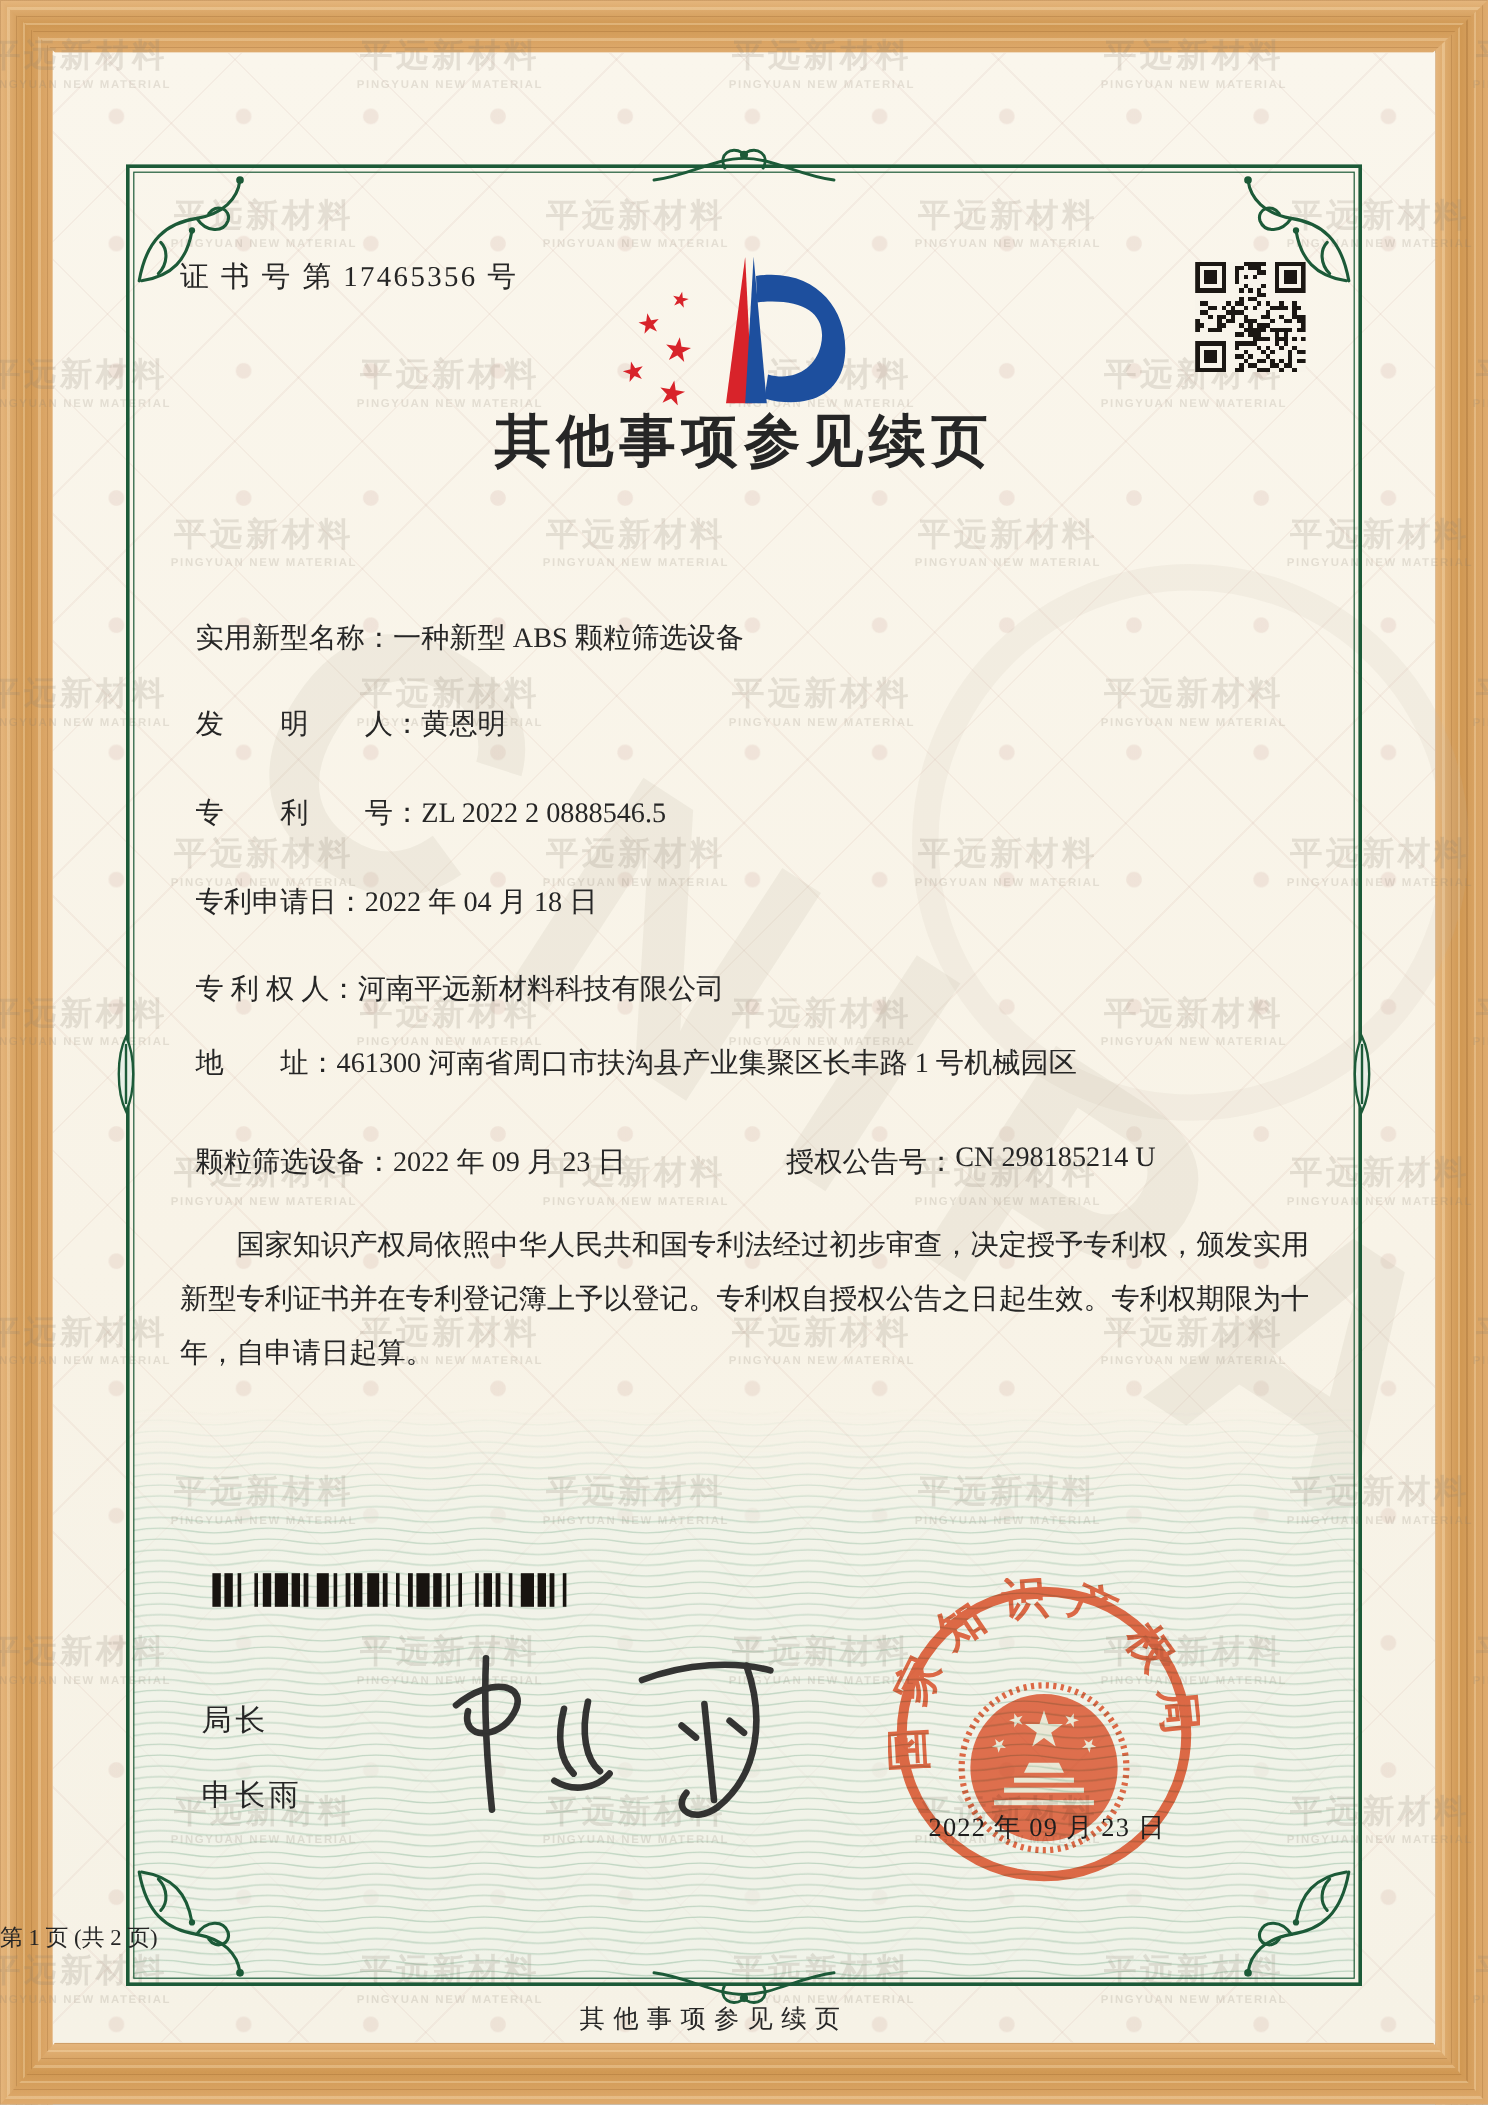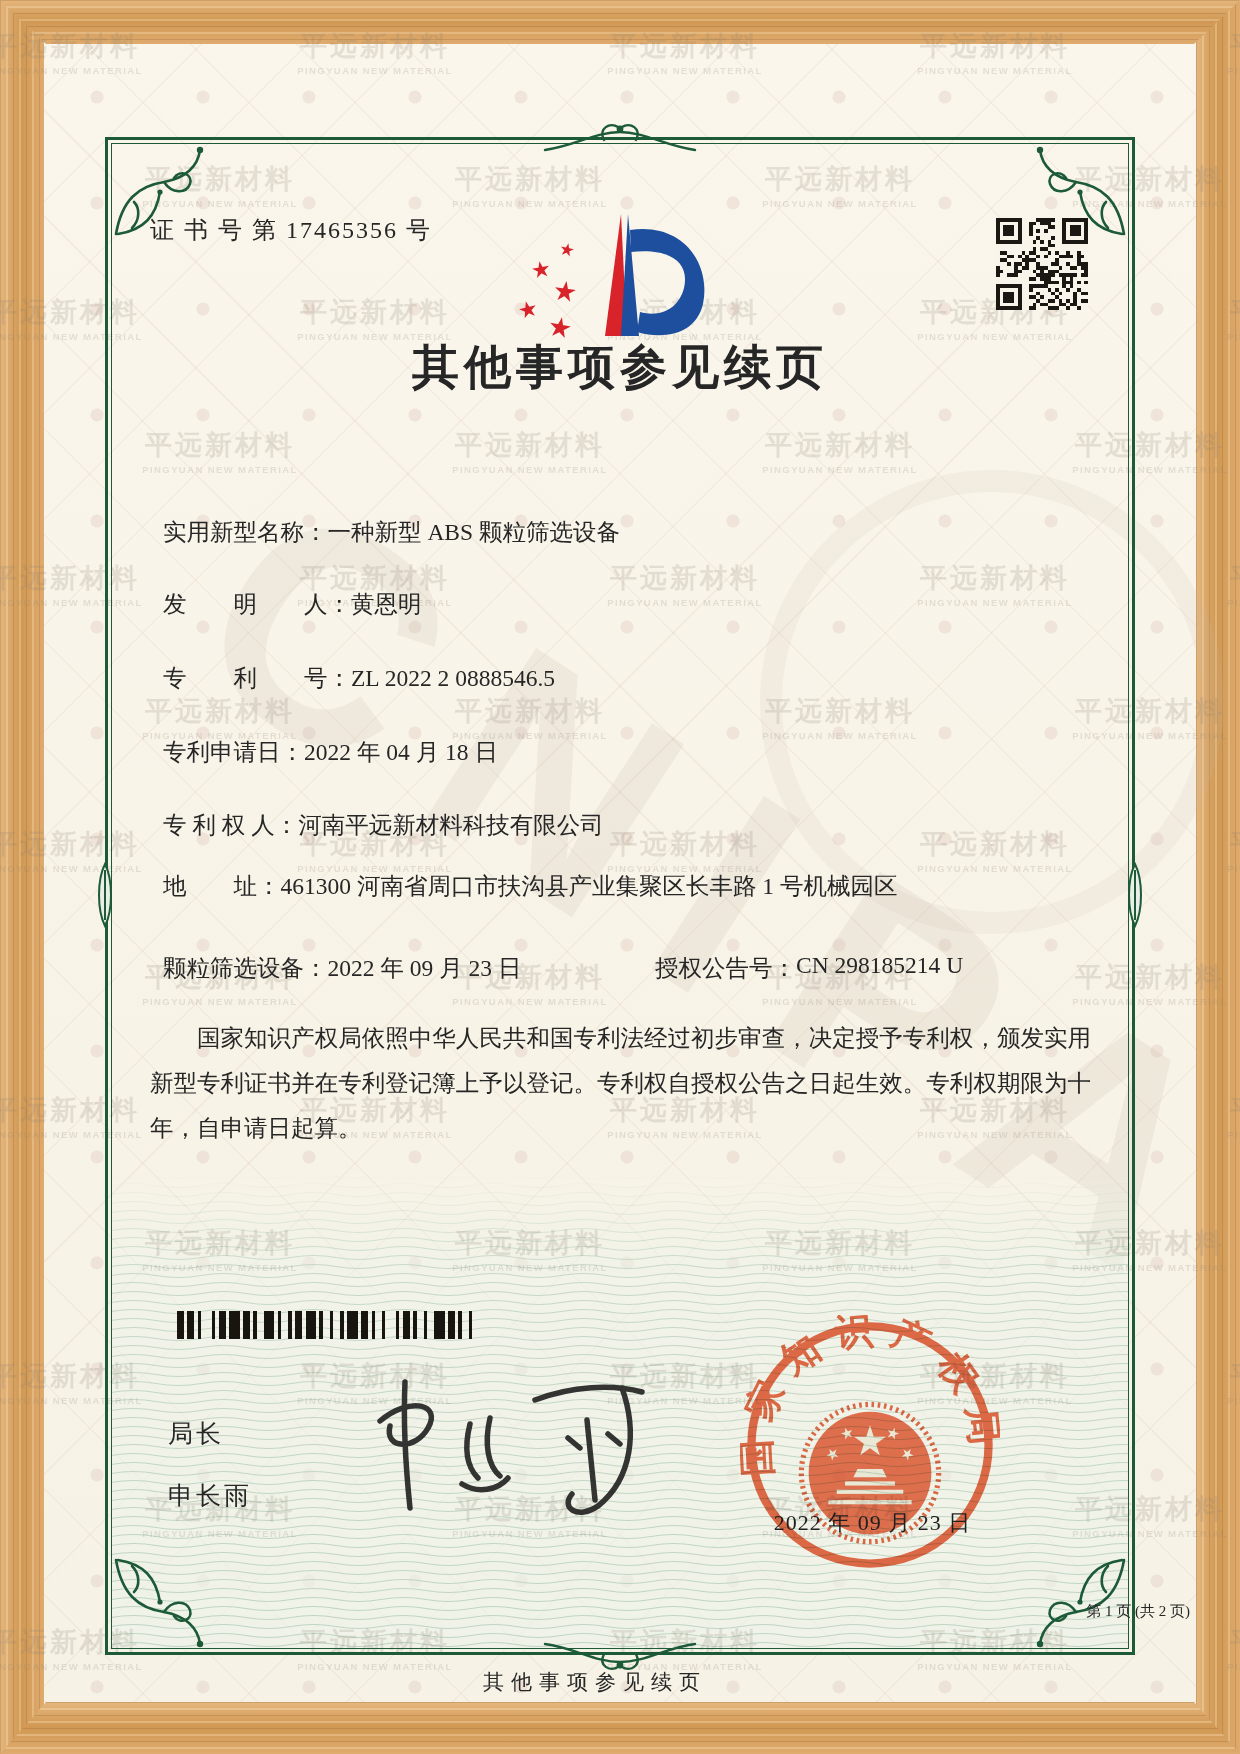--- a/index.html
+++ b/index.html
@@ -57,21 +57,21 @@
   .paras{left:150px;top:1016px;width:941px;font-size:23.5px;line-height:45px;text-align:justify;}
   .paras p{margin:0;text-indent:2em;}
   .barcode{left:177px;top:1311px;width:296px;height:28px;display:flex;}
   .barcode span{display:block;height:100%;}
   .bc-bar{background:#181410;} .bc-gap{background:transparent;}
   .dir-title{left:168px;top:1417px;font-size:25px;letter-spacing:3px;}
   .dir-name{left:168px;top:1479px;font-size:25px;letter-spacing:3px;}
   .signature{left:350px;top:1366px;width:310px;height:150px;z-index:7;}
   .seal{left:740px;top:1315px;width:260px;height:260px;z-index:7;mix-blend-mode:multiply;opacity:.92;}
   .seal-date{left:755px;top:1508px;width:235px;text-align:center;font-size:22px;letter-spacing:1px;z-index:8;color:#1e1e1e;}
-  .page-info{left:0;top:1602px;width:1190px;text-align:right;font-size:15px;}
+  .page-info{left:0;top:1602px;width:1190px;text-align:left;font-size:19px;}
   .note{left:0;top:1668px;width:1190px;text-align:center;font-size:21px;letter-spacing:7px;z-index:6;}
 </style>
 </head>
 <body>
 
 <div class="page">
 
   
   <div class="wood wood-left"></div>
   <div class="wood wood-right"></div>

